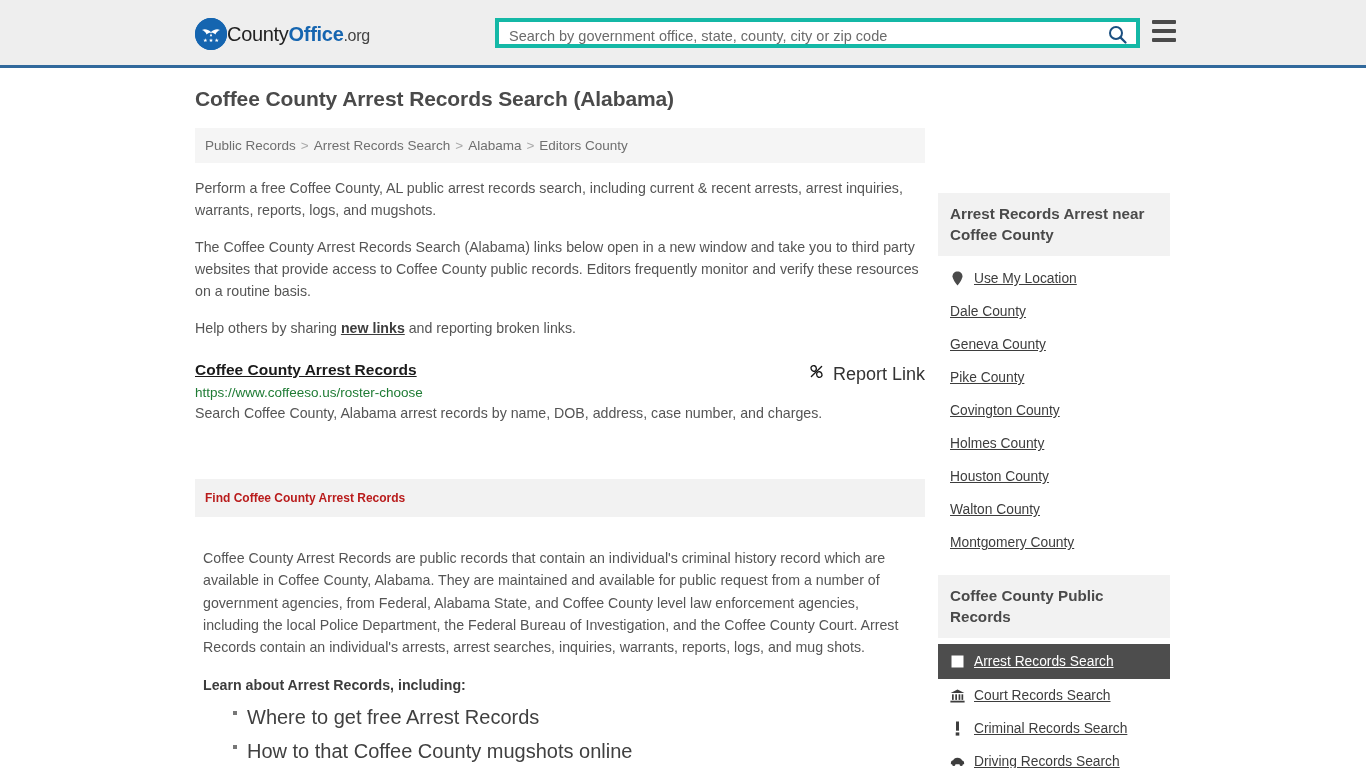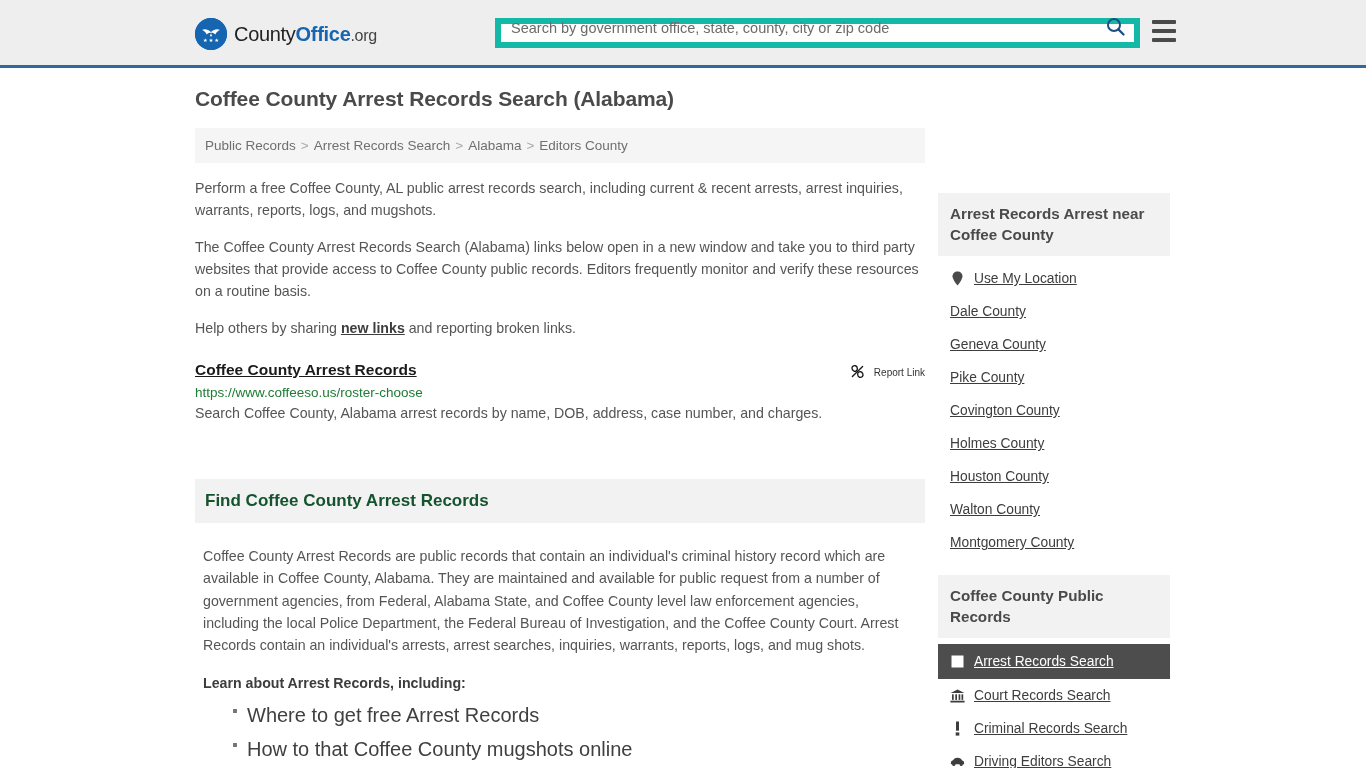--- a/index.html
+++ b/index.html
@@ -20,21 +20,20 @@
     display: flex;
     align-items: center;
     position: relative;
   }
   .brand {
     position: absolute;
     left: 195px;
     top: 18px;
     display: flex;
     align-items: center;
-    gap: 7px;
     text-decoration: none;
   }
   .brand-mark {
     width: 32px; height: 32px;
     border-radius: 50%;
     background: #1565b0;
     display: block;
     position: relative;
     flex: 0 0 auto;
   }
@@ -49,23 +48,23 @@
   .brand-text .b-dark { color: #222222; }
   .brand-text .b-tld { color: #444444; font-size: 16px; }
 
   .search-wrap {
     position: absolute;
     left: 495px;
     top: 18px;
     width: 645px;
     height: 30px;
     background: #ffffff;
-    border: 6px solid #14b8a6;
-    display: flex;
-    align-items: flex-end;
+    border: 4px solid #14b8a6;
+    display: flex;
+    align-items: flex-start;
   }
   .search-input {
     flex: 1 1 auto;
     border: none;
     outline: none;
     height: 28px;
     padding: 0 10px;
     font-size: 14.5px;
     color: #555555;
     background: transparent;
@@ -176,41 +175,41 @@
     line-height: 1.5;
     margin: 0;
   }
   .report-link {
     position: absolute;
     right: 0;
     top: 2px;
     display: flex;
     align-items: center;
     gap: 8px;
-    font-size: 10px;
+    font-size: 18px;
     color: #333333;
     text-decoration: none;
     cursor: pointer;
   }
 
   
   .section-head {
     background: #f2f2f2;
     padding: 12px 10px;
     margin-top: 42px;
-    font-size: 17px;
-    font-weight: bold;
-    color: #14532d;
+    font-size: 12px;
+    font-weight: bold;
+    color: #b91c1c;
   }
   .section-body { padding: 14px 8px 0 8px; }
   .section-body p {
     font-size: 14.2px;
     line-height: 1.57;
     color: #555555;
-    margin: 8px 0 18px 0;
+    margin: 16px 0 18px 0;
   }
   .learn-head {
     font-size: 14.2px;
     font-weight: bold;
     color: #3d3d3d;
     margin: 0 0 10px 0;
   }
   ul.learn-list {
     margin: 0;
     padding-left: 30px;
@@ -432,19 +431,19 @@
         </li>
 
         <li class="side-item">
           <span class="side-ico">
             <svg width="17" height="11" viewBox="0 0 17 11" aria-hidden="true">
               <path d="M1 7.2 C1 5.2 2.3 4.4 3.6 4.2 C4.4 2.2 5.6 1.2 8.4 1.2 C11.2 1.2 12.8 2.3 13.7 4.3 C15.2 4.6 16 5.4 16 7.2 L16 8.6 L1 8.6 Z" fill="#3d3d3d"></path>
               <circle cx="4.3" cy="8.9" r="1.8" fill="#3d3d3d"></circle>
               <circle cx="12.7" cy="8.9" r="1.8" fill="#3d3d3d"></circle>
             </svg>
           </span>
-          <a href="#">Driving Editors Search</a>
+          <a href="#">Driving Records Search</a>
         </li>
 
       </ul>
     </div>
   </div>
 </div>
 
 </body></html>

